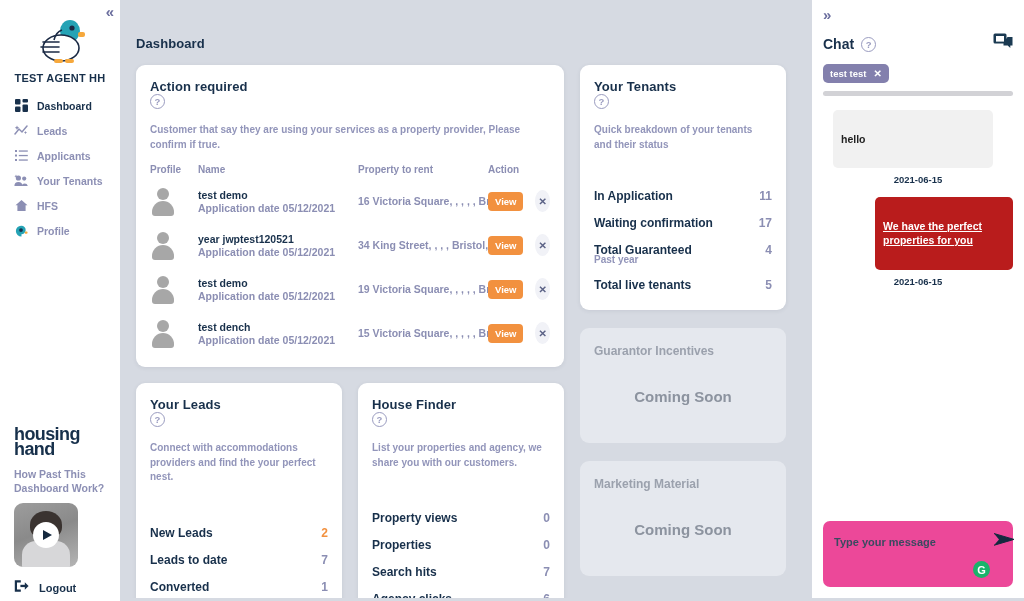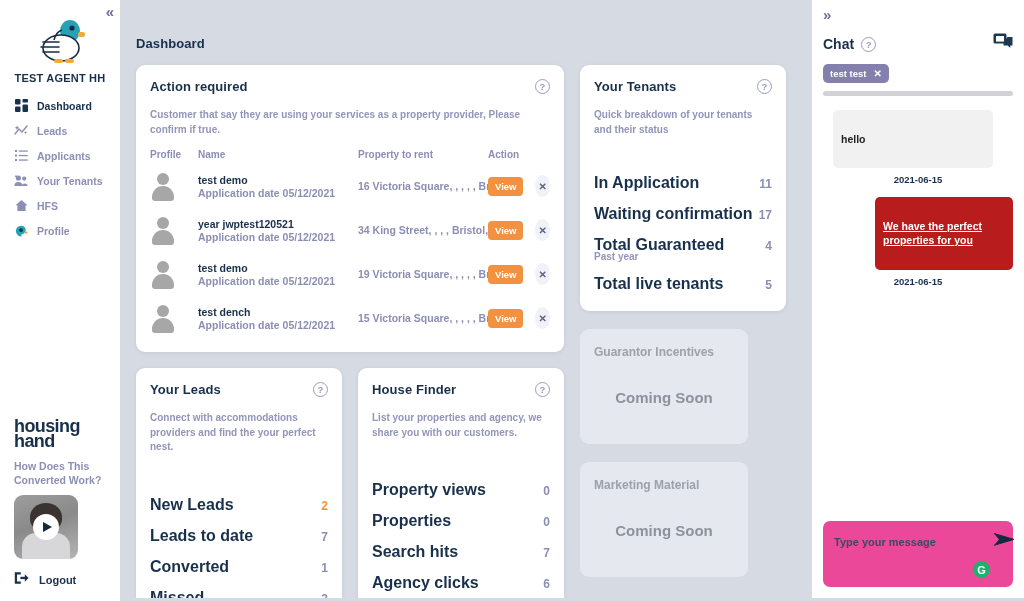--- a/index.html
+++ b/index.html
@@ -60,21 +60,21 @@
   .nav-item .nav-ico {
     width: 14px; height: 14px;
     display: flex; align-items: center; justify-content: center;
     flex: 0 0 14px;
   }
   .nav-label { color: #8c8fb4; font-weight: bold; white-space: nowrap; }
   .nav-item.active .nav-label { color: #18304b; }
 
   .sidebar-bottom {
     margin-top: auto;
-    padding: 0 0 12px 14px;
+    padding: 0 0 4px 14px;
   }
   .hh-logo {
     font-size: 18px; font-weight: bold; color: #17304b;
     line-height: 0.86; letter-spacing: -0.6px;
     margin-bottom: 9px;
   }
   .hh-sub {
     font-size: 10.5px; color: #8c8fb4; font-weight: bold;
     line-height: 1.35; margin-bottom: 8px;
   }
@@ -141,21 +141,21 @@
   .col-left { display: flex; flex-direction: column; gap: 16px; }
   .col-right { display: flex; flex-direction: column; gap: 18px; }
 
   .card {
     background: #ffffff;
     border-radius: 9px;
     box-shadow: 0 1px 4px rgba(40,50,80,0.09);
     padding: 14px 14px 12px 14px;
   }
   .card-head {
-    display: flex; align-items: flex-start; justify-content: space-between;
+    display: flex; align-items: flex-start; justify-content: center; flex-direction: column;
   }
   .card-title {
     font-size: 13px; font-weight: bold; color: #18304b; letter-spacing: 0.1px;
   }
   .help-ico {
     width: 15px; height: 15px; border-radius: 50%;
     border: 1.3px solid #9a9cc0;
     color: #9a9cc0; font-size: 9.5px; font-weight: bold;
     display: flex; align-items: center; justify-content: center;
     cursor: pointer; flex: 0 0 15px;
@@ -214,31 +214,31 @@
     border: none;
   }
 
   
   .stat-card { width: 206px; }
   .stat-list { margin-top: 34px; }
   .stat-row {
     display: flex; align-items: baseline; justify-content: space-between;
     padding: 7px 0 6px 0;
   }
-  .stat-label { font-size: 16px; font-weight: bold; color: #18304b; }
+  .stat-label { font-size: 12px; font-weight: bold; color: #18304b; }
   .stat-sub { font-size: 10px; color: #9295ba; font-weight: bold; margin-top: -3px; }
   .stat-value { font-size: 12px; color: #8b8eb3; font-weight: bold; }
   .stat-value.accent { color: #f2913f; }
 
   .tenants-card { width: 206px; }
   .tenants-list { margin-top: 30px; }
 
   
   .soon-card {
-    width: 168px;
+    width: 206px;
     background: #e5e8ee;
     border-radius: 9px;
     padding: 16px 14px 22px 14px;
   }
   .soon-title {
     font-size: 12px; font-weight: bold; color: #9ba1ad;
   }
   .soon-body {
     text-align: center; font-size: 15px; font-weight: bold;
     color: #8c939f; margin-top: 30px;
@@ -411,21 +411,21 @@
         <span class="nav-label">Profile</span>
       </div>
 
     </nav>
 
     <div class="sidebar-bottom">
       <div class="hh-logo">
         <div>housing</div>
         <div>hand</div>
       </div>
-      <div class="hh-sub">How Does This Converted Work?</div>
+      <div class="hh-sub">How Past This Dashboard Work?</div>
 
       <div class="video-thumb">
         <div class="play-circle">
             <i></i>
           </div>
       </div>
 
       <div class="logout-row">
         <span>
           <svg width="15" height="14" viewBox="0 0 15 14">

